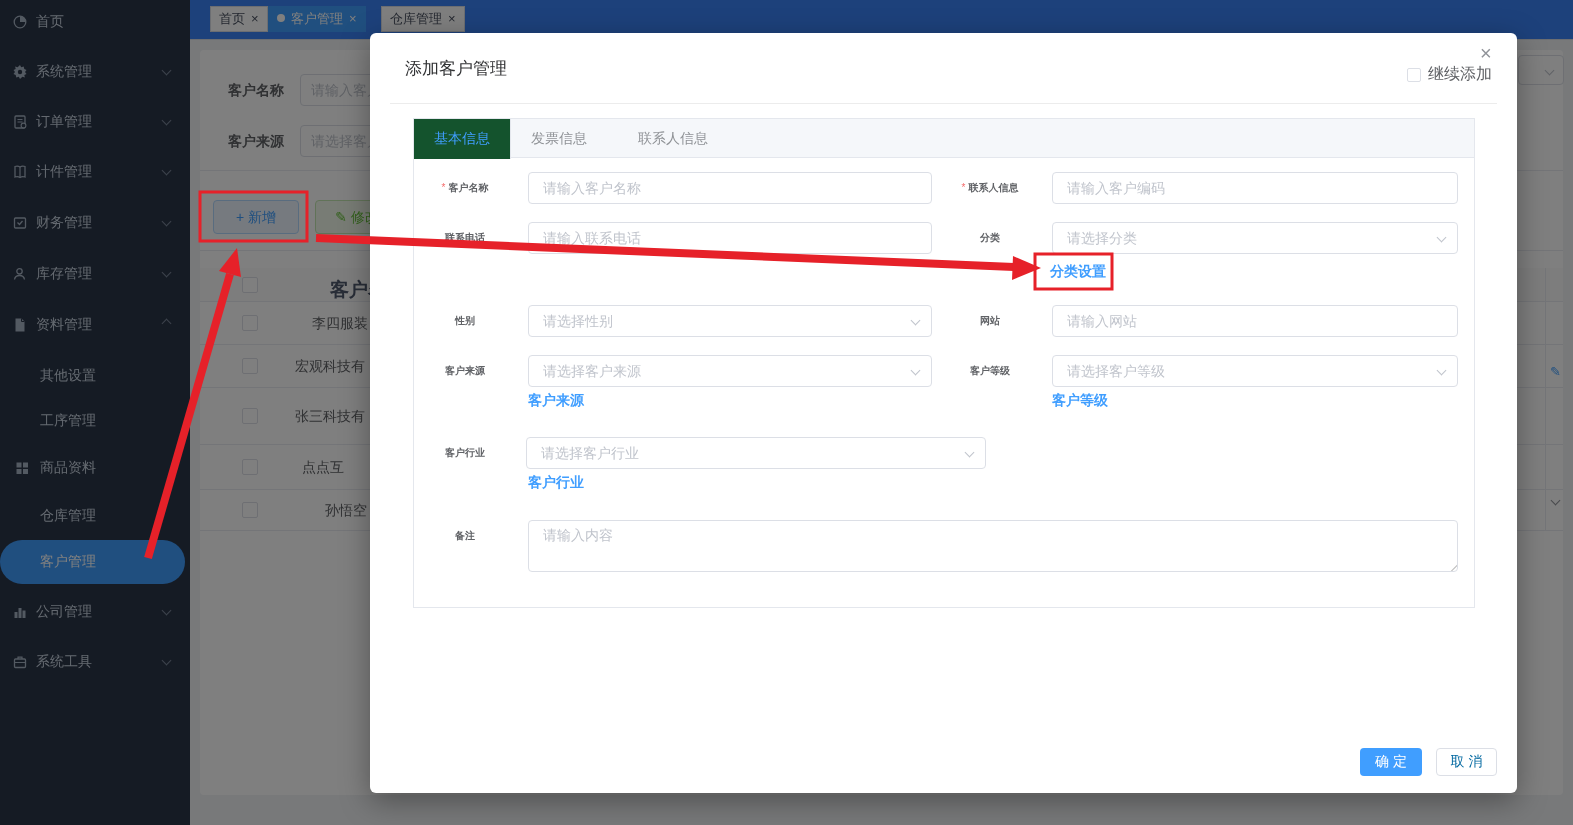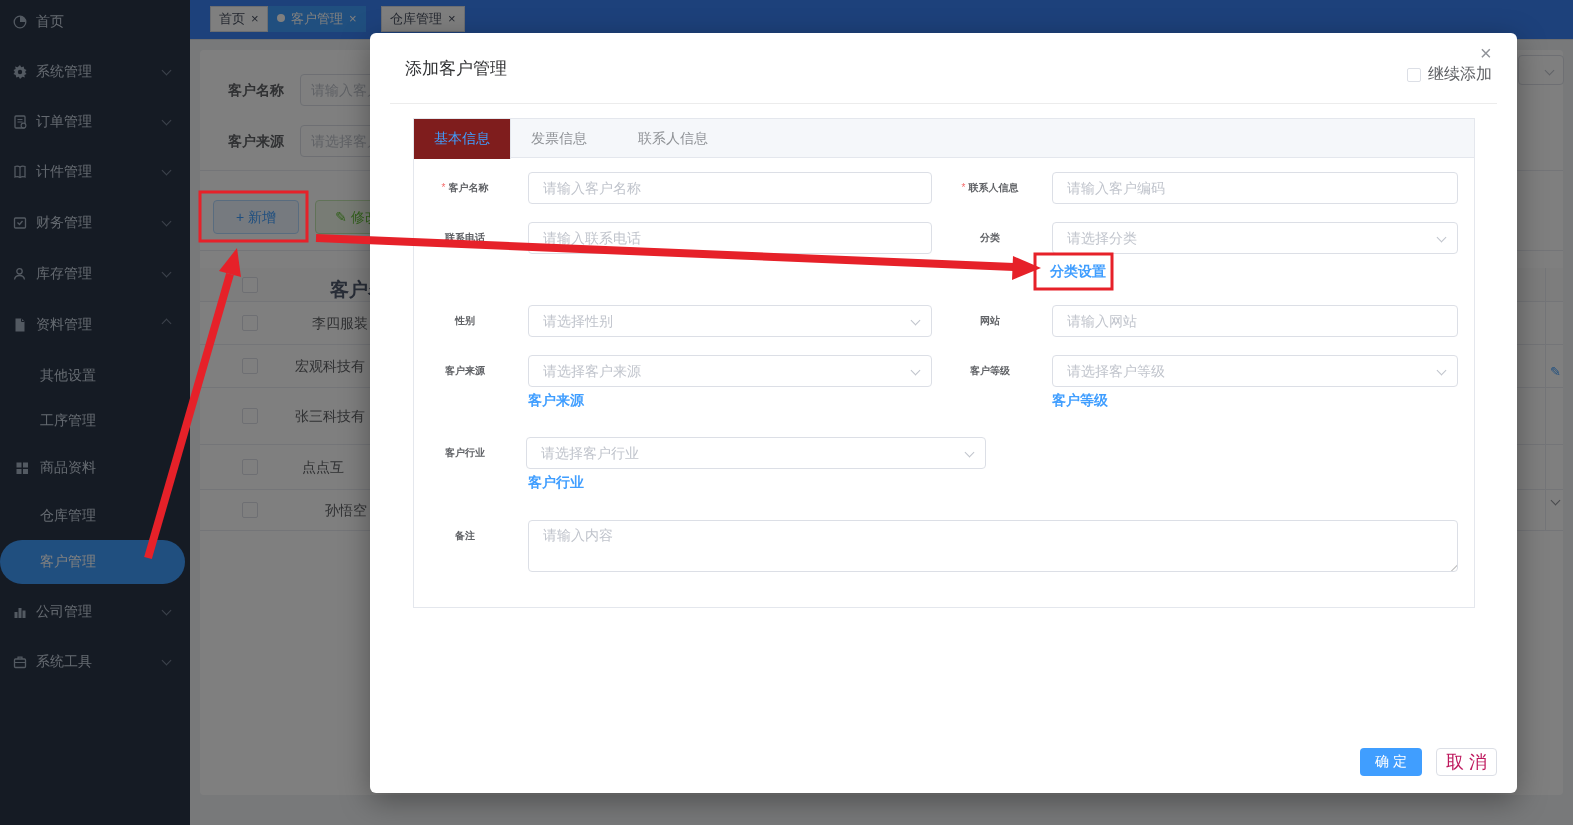--- a/index.html
+++ b/index.html
@@ -62,43 +62,43 @@
   .m-title{position:absolute;left:35px;top:24px;font-size:17px;color:#303133;}
   .m-close{position:absolute;left:1110px;top:10px;font-size:20px;color:#909399;cursor:pointer;line-height:1;}
   .m-continue{position:absolute;left:1037px;top:31px;height:16px;cursor:pointer;}
   .m-continue .cbox{position:relative;display:inline-block;vertical-align:middle;width:14px;height:14px;}
   .m-continue .clab{font-size:16px;color:#606266;margin-left:7px;vertical-align:middle;}
   .m-divider{position:absolute;left:20px;top:70px;width:1107px;height:1px;background:#ececec;}
 
   .tabbox{position:absolute;left:43px;top:85px;width:1062px;height:490px;border:1px solid #e4e7ed;background:#fff;}
   .tabbar{position:absolute;left:0;top:0;width:100%;height:39px;background:#f5f7fa;border-bottom:1px solid #e4e7ed;}
   .mtab{position:absolute;top:0;height:39px;line-height:39px;padding:0 20px;font-size:14px;color:#8f9296;cursor:pointer;}
-  .mtab.active{background:#7f1d1d;color:#409eff;border-right:1px solid #e4e7ed;height:40px;}
+  .mtab.active{background:#14532d;color:#409eff;border-right:1px solid #e4e7ed;height:40px;}
 
   .fi-label{position:absolute;width:100px;font-size:10px;font-weight:bold;color:#606266;text-align:center;line-height:32px;}
   .req{color:#f56c6c;margin-right:3px;font-weight:normal;}
   .fi-input{position:absolute;height:32px;border:1px solid #dcdfe6;border-radius:4px;background:#fff;
             font-size:14px;color:#606266;padding:0 14px;font-family:inherit;}
   .fi-input::placeholder{color:#c0c4cc;}
   .fi-select{position:absolute;height:32px;border:1px solid #dcdfe6;border-radius:4px;background:#fff;
              font-size:14px;color:#c0c4cc;line-height:30px;padding:0 14px;cursor:pointer;}
   .fi-select .chev{border-color:#c0c4cc;right:12px;top:11px;}
   .fi-link{position:absolute;font-size:14px;font-weight:bold;color:#409eff;cursor:pointer;}
   .fi-textarea{position:absolute;border:1px solid #dcdfe6;border-radius:4px;background:#fff;
                font-size:14px;color:#606266;padding:6px 14px;font-family:inherit;resize:none;}
   .fi-textarea::placeholder{color:#c0c4cc;}
   .grip{position:absolute;left:1077px;top:528px;width:10px;height:10px;overflow:hidden;pointer-events:none;}
   .grip i{position:absolute;display:block;width:14px;height:1px;background:#bbb;transform:rotate(-45deg);}
   .grip i:nth-child(1){left:0;top:7px;}
   .grip i:nth-child(2){left:4px;top:9px;}
 
   .m-btn-primary{position:absolute;left:990px;top:715px;width:62px;height:28px;background:#409eff;color:#fff;
       border:none;border-radius:4px;font-size:14px;cursor:pointer;font-family:inherit;}
-  .m-btn-default{position:absolute;left:1066px;top:715px;width:61px;height:28px;background:#fff;color:#be185d;
-      border:1px solid #dcdfe6;border-radius:4px;font-size:18px;cursor:pointer;font-family:inherit;}
+  .m-btn-default{position:absolute;left:1066px;top:715px;width:61px;height:28px;background:#fff;color:#0369a1;
+      border:1px solid #dcdfe6;border-radius:4px;font-size:14px;cursor:pointer;font-family:inherit;}
 
   
   .anno{position:absolute;left:0;top:0;z-index:70;pointer-events:none;}
 </style>
 </head>
 <body>
 
 <div class="stage">
 
   <aside class="sidebar">

